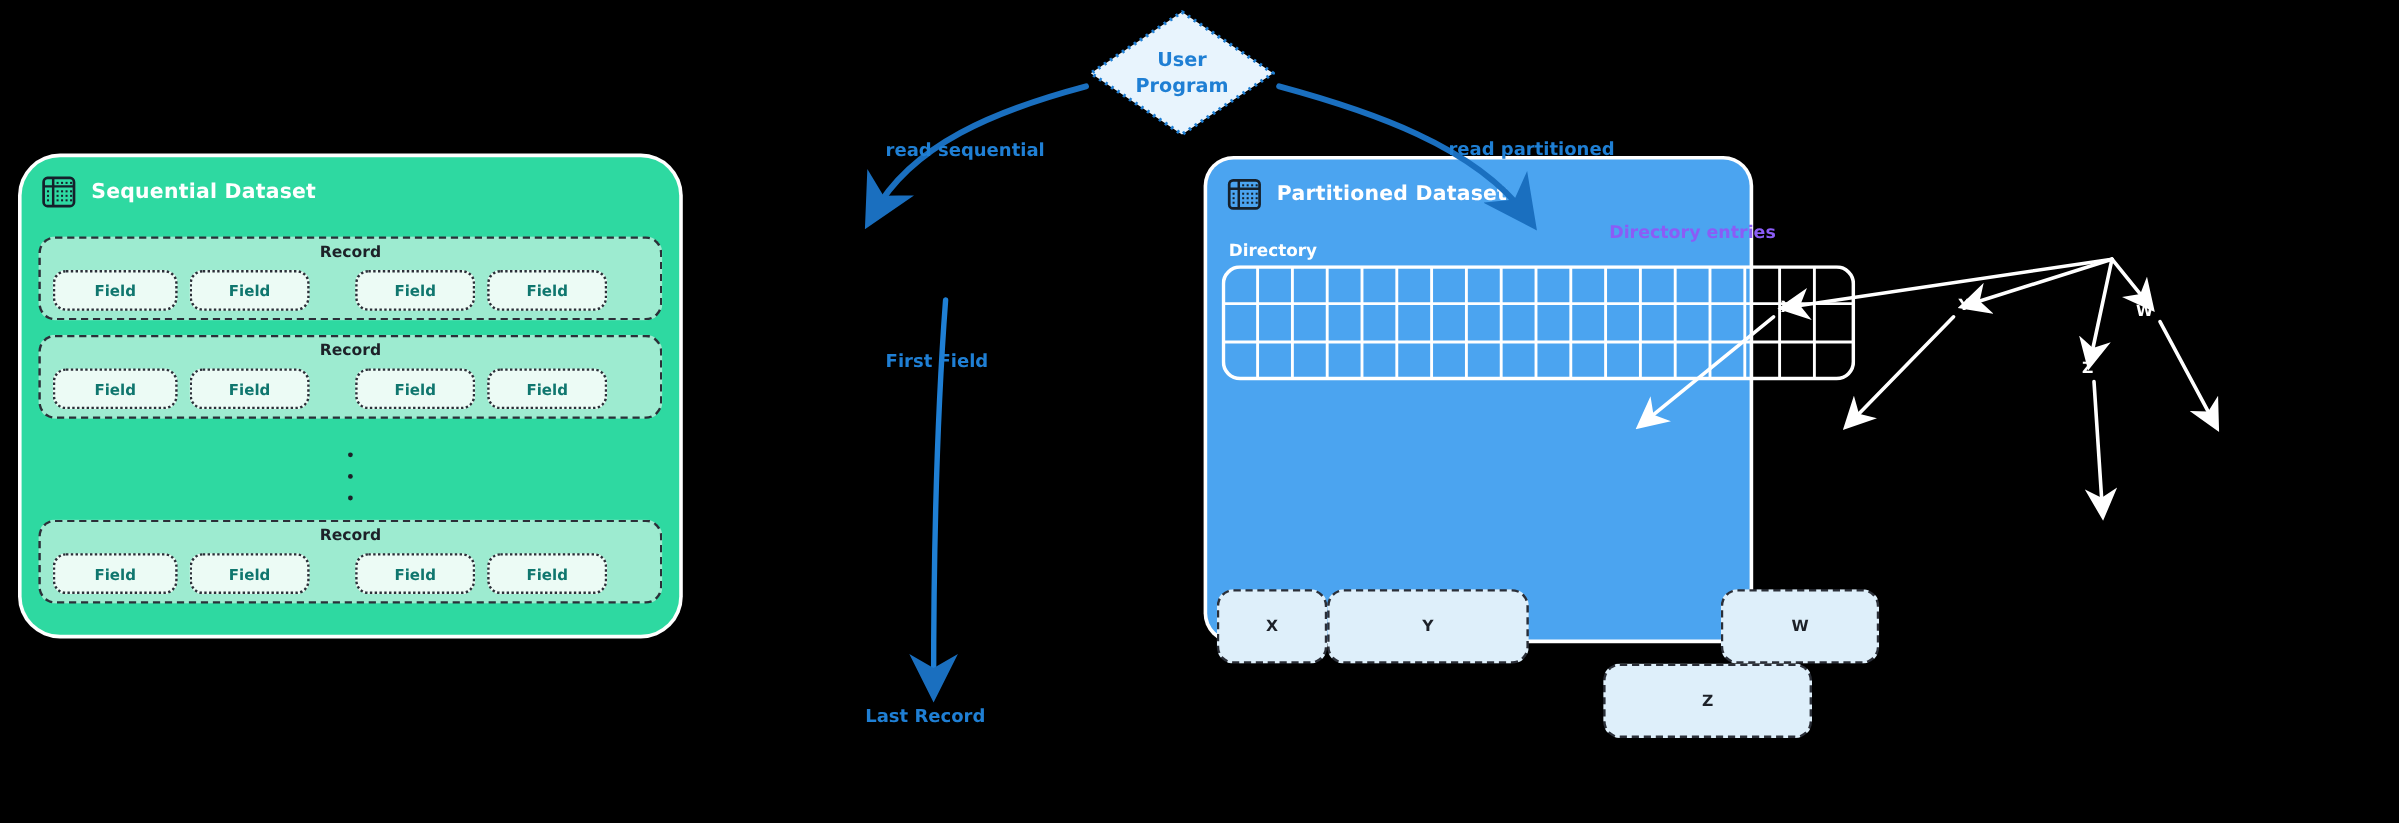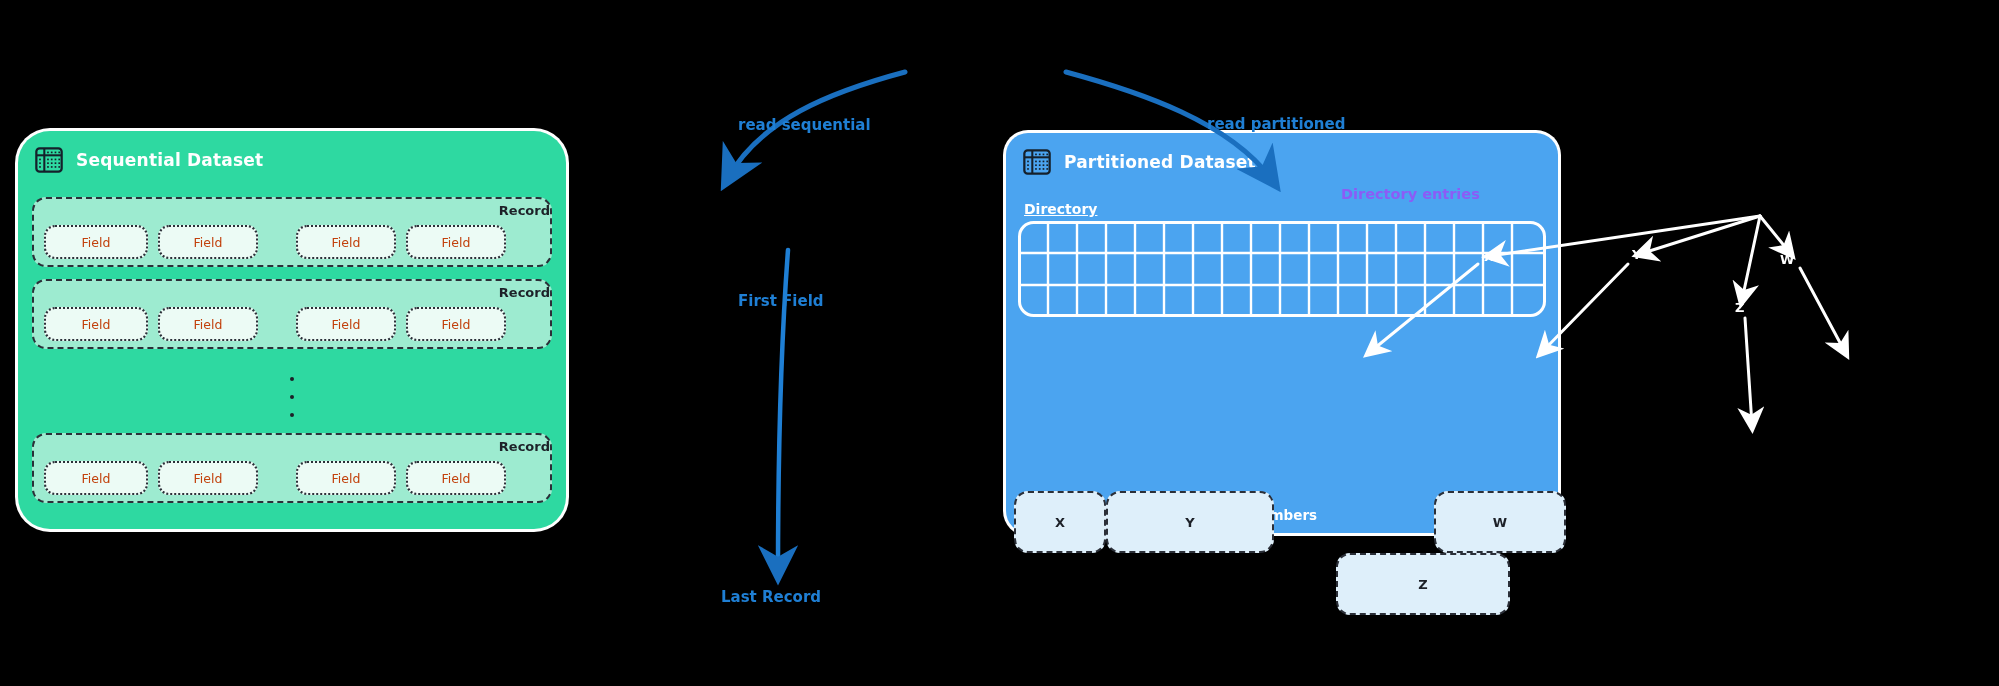--- a/index.html
+++ b/index.html
@@ -98,43 +98,43 @@
     border: 2.5px dashed #2b2f38;
     border-radius: 14px;
     height: 70px;
     box-sizing: border-box;
     margin-bottom: 12px;
   }
   .record-label {
     position: absolute;
     left: 0; right: 0;
     top: 4px;
-    text-align: right;
+    text-align: center;
     font-size: 13px;
     color: #1d2128;
     font-weight: 700;
   }
   .fields-row {
     position: absolute;
     left: 10px; right: 10px;
     top: 26px;
     display: flex;
     gap: 10px;
   }
   .field {
     background: #ecfbf5;
     border: 2.5px dotted #2b2f38;
     border-radius: 11px;
     height: 34px;
     display: flex;
     align-items: center;
     justify-content: center;
     font-size: 12.5px;
-    color: #c2410c;
-    font-weight: 400;
+    color: #0f766e;
+    font-weight: 700;
     box-sizing: border-box;
   }
   .field.f1 { flex: 0 0 104px; }
   .field.f2 { flex: 0 0 100px; }
   .field.f3 { flex: 0 0 100px; margin-left: 28px; }
   .field.f4 { flex: 0 0 100px; }
 
   .vdots {
     height: 72px;
     display: flex;
@@ -148,37 +148,36 @@
     width: 4px; height: 4px;
     border-radius: 50%;
     background: #1d2128;
   }
 
   
   #partitioned-panel {
     position: absolute;
     left: 1006px;
     top: 133px;
-    width: 552px;
+    width: 452px;
     height: 400px;
     background: #4ba4f0;
     border-radius: 22px;
     box-shadow: 0 0 0 3px #ffffff;
     z-index: 10;
   }
   #partitioned-panel .panel-title { color: #ffffff; }
 
   .directory-label {
     position: absolute;
     left: 18px;
     top: 68px;
     color: #ffffff;
     font-size: 14px;
     font-weight: 700;
-    text-decoration: underline;
   }
   #directory-grid {
     position: absolute;
     left: 12px;
     top: 88px;
     width: 528px;
     height: 96px;
   }
   .dir-entries-label {
     position: absolute;
@@ -263,20 +262,29 @@
     <path d="M1760,216 L1640,254" fill="none" stroke="#ffffff" stroke-width="3" stroke-linecap="round" marker-end="url(#arrWhite)"></path>
     <path d="M1760,216 L1790,253" fill="none" stroke="#ffffff" stroke-width="3" stroke-linecap="round" marker-end="url(#arrWhite)"></path>
     <path d="M1760,216 L1742,300" fill="none" stroke="#ffffff" stroke-width="3" stroke-linecap="round" marker-end="url(#arrWhite)"></path>
 
     <path d="M1478,264 L1370,352" fill="none" stroke="#ffffff" stroke-width="3" stroke-linecap="round" marker-end="url(#arrWhite)"></path>
     <path d="M1628,264 L1542,352" fill="none" stroke="#ffffff" stroke-width="3" stroke-linecap="round" marker-end="url(#arrWhite)"></path>
     <path d="M1800,268 L1845,352" fill="none" stroke="#ffffff" stroke-width="3" stroke-linecap="round" marker-end="url(#arrWhite)"></path>
     <path d="M1745,318 L1752,425" fill="none" stroke="#ffffff" stroke-width="3" stroke-linecap="round" marker-end="url(#arrWhite)"></path>
   </svg>
 
+  <div id="user-program">
+    <svg width="160" height="110" viewBox="0 0 160 110">
+      <path d="M80,4 L156,55 L80,106 L4,55 Z" fill="#e8f4fd" stroke="#1f7fd4" stroke-width="3" stroke-dasharray="2 4" stroke-linejoin="round"></path>
+    </svg>
+    <div class="diamond-label hand">
+      <span>User</span>
+      <span>Program</span>
+    </div>
+  </div>
 
   <div class="edge-label hand" style="left:727px; top:116px;">read sequential</div>
   <div class="edge-label hand" style="left:1196px; top:115px;">read partitioned</div>
   <div class="edge-label hand" style="left:727px; top:292px;">First Field</div>
   <div class="edge-label hand" style="left:710px; top:588px;">Last Record</div>
 
   <div id="sequential-panel">
     <div class="panel-header">
       <svg class="table-icon" viewBox="0 0 32 32">
         <rect x="2.5" y="3.5" width="27" height="25" rx="3.5" fill="none" stroke="#15202b" stroke-width="2.4"></rect>

